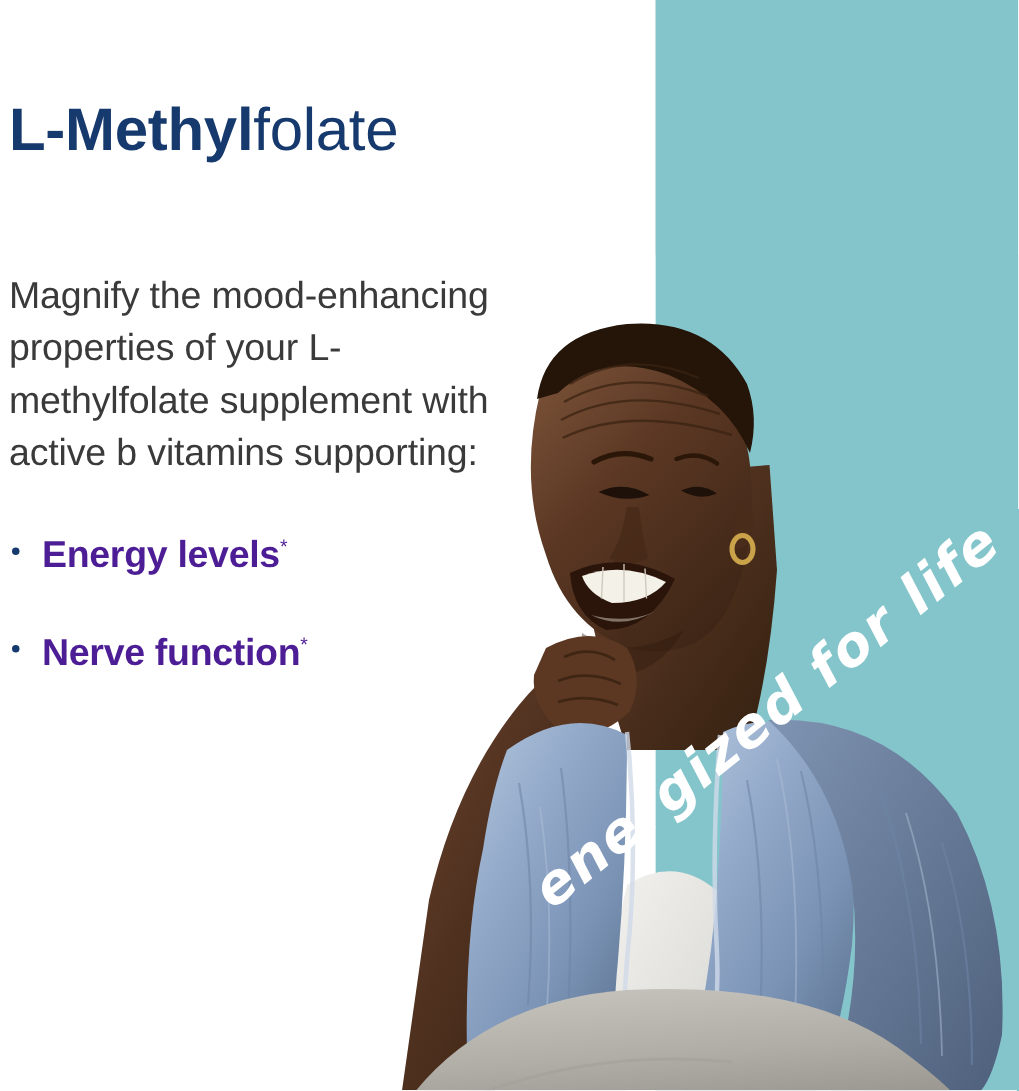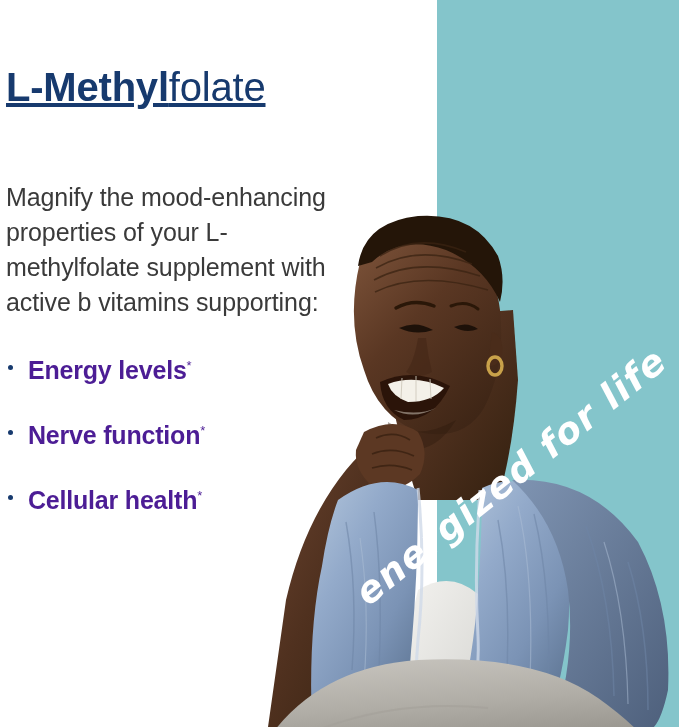--- a/index.html
+++ b/index.html
@@ -56,21 +56,20 @@
     line-height: 48px;
     letter-spacing: -0.2px;
   }
   .title-line1 {
     display: block;
     font-weight: 700;
   }
   .title-line2 {
     display: block;
     font-weight: 400;
-    text-decoration: underline;
   }
   .title-line2 .bold {
     font-weight: 700;
   }
 
   .body-copy {
     position: absolute;
     left: 6px;
     top: 155px;
     width: 348px;
@@ -281,19 +280,16 @@
 
     <p class="body-copy">Magnify the mood-enhancing properties of your L-methylfolate supplement with active b vitamins supporting:</p>
 
     <ul class="bullets">
       <li>
         <span class="dot"></span><span>Energy levels</span><sup>*</sup>
       </li>
       <li>
         <span class="dot"></span><span>Nerve function</span><sup>*</sup>
       </li>
-      <li>
-        <span class="dot"></span><span>Cellular health</span><sup>*</sup>
-      </li>
     </ul>
 
   </div>
 </div>
 
 </body></html>

